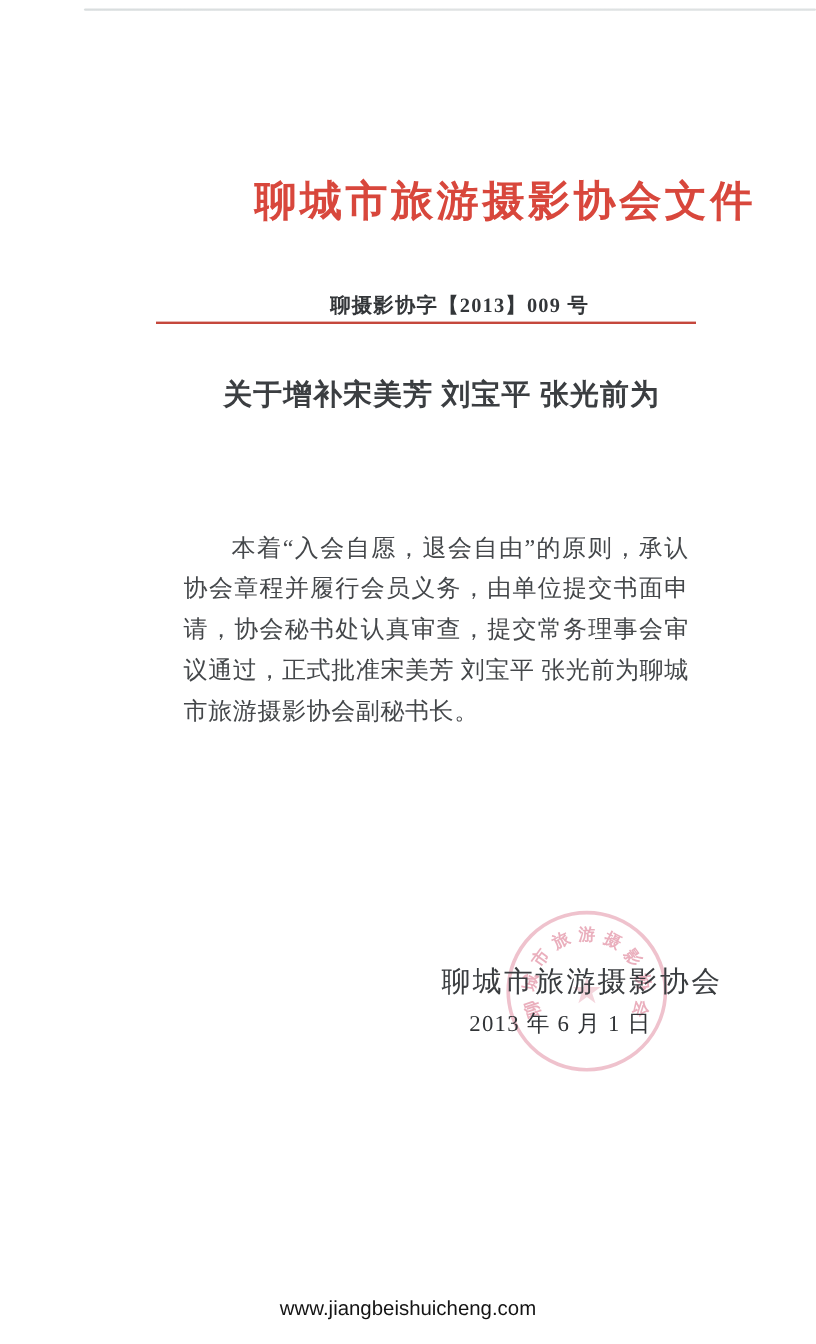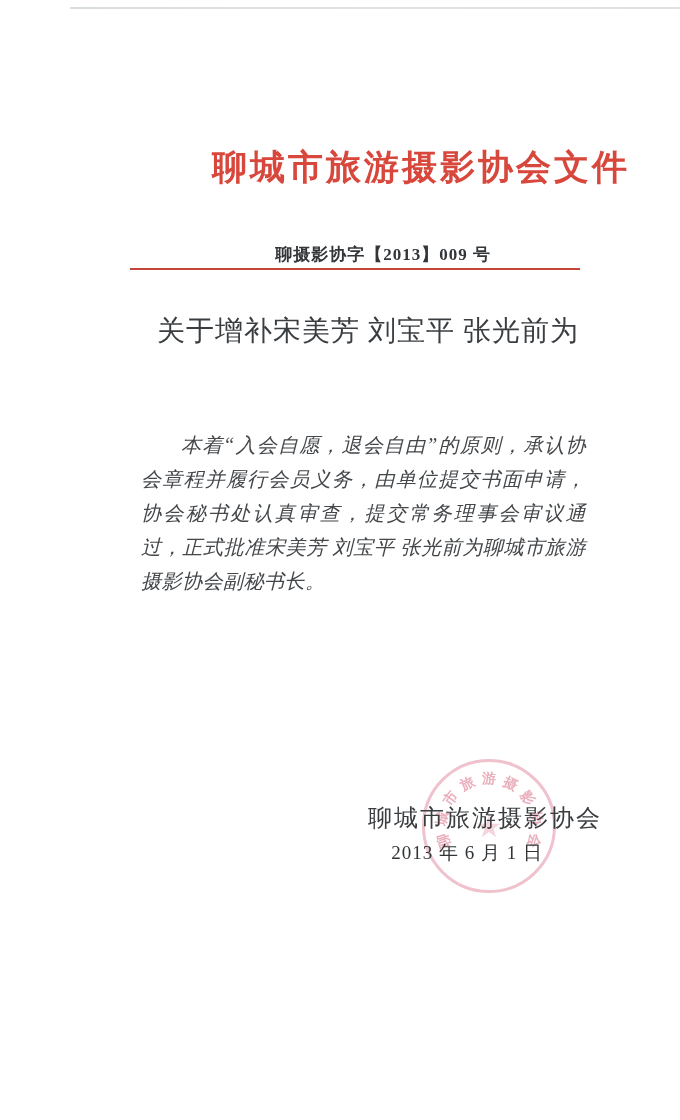--- a/index.html
+++ b/index.html
@@ -38,34 +38,34 @@
   }
   .red-rule {
     position: absolute; top: 268px; left: 130px;
     width: 450px; height: 2px;
     background: #c5473c;
   }
   .doc-title {
     position: absolute; top: 313px; left: 368px;
     transform: translateX(-50%);
     text-align: center;
-    font-size: 28px; font-weight: normal;
+    font-size: 24px; font-weight: bold;
     line-height: 35px; letter-spacing: 1px;
     color: #3b3e41;
     white-space: nowrap;
   }
   .body-text {
     position: absolute; top: 424px; left: 137px; width: 453px;
     font-size: 20px; line-height: 34px;
     letter-spacing: 0.5px;
     color: #44474a;
     text-align: justify;
     text-justify: inter-ideograph;
   }
-  .body-text p { margin: 4px; text-indent: 2em; font-style: italic; }
+  .body-text p { margin: 16px; text-indent: 2em; }
   .signature {
     position: absolute; top: 802px; left: 485px;
     transform: translateX(-50%);
     white-space: nowrap;
     font-size: 24px; letter-spacing: 2px;
     color: #3a3d40;
     z-index: 2;
   }
   .sign-date {
     position: absolute; top: 840px; left: 467px;
@@ -132,14 +132,15 @@
         <span style="position: absolute; left: 50%; top: 50%; font-size: 14px; transform: translate(-50%, -50%) rotate(81deg) translateY(-47px);">协</span>
         <span style="position: absolute; left: 50%; top: 50%; font-size: 14px; transform: translate(-50%, -50%) rotate(108deg) translateY(-47px);">会</span>
       </div>
     <div class="stamp-star">★</div>
   </div>
 
   <div class="signature">聊城市旅游摄影协会</div>
 
   <div class="sign-date">2013 年 6 月 1 日</div>
 
+  <div class="footer-url">www.jiangbeishuicheng.com</div>
 
 </div>
 
 </body></html>

